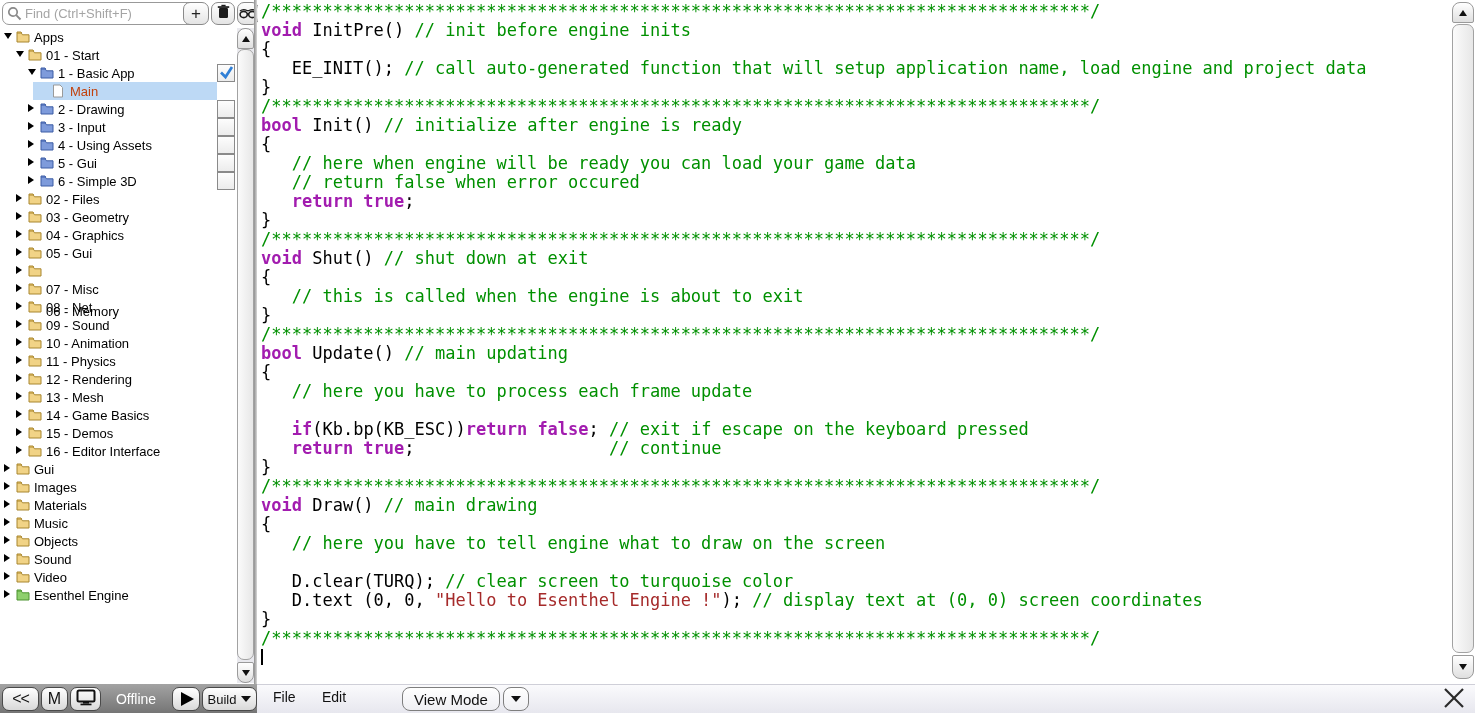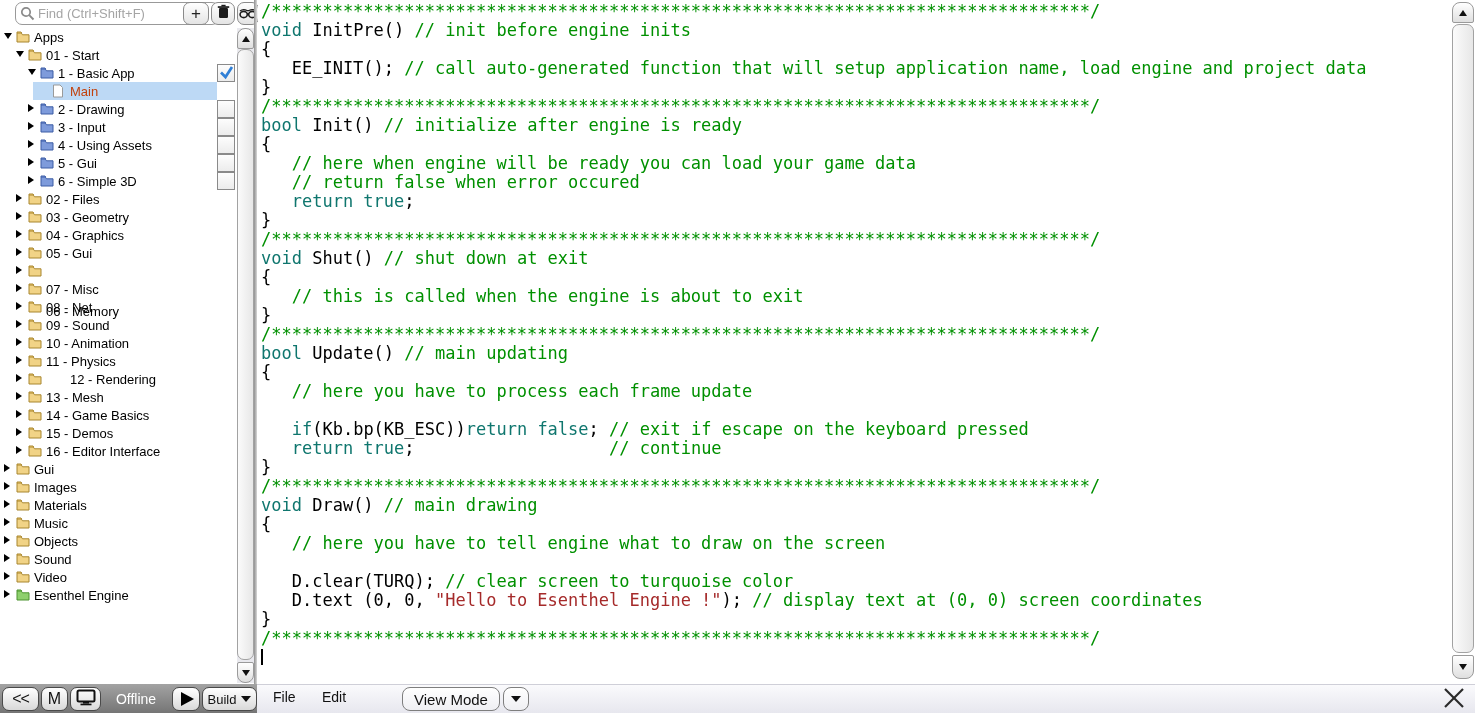--- a/index.html
+++ b/index.html
@@ -1,21 +1,21 @@
 <!DOCTYPE html>
 <html><head>
 <meta charset="utf-8">
 <style>
   html,body{margin:0;padding:0;background:#fff;}
   .app{position:relative;width:1475px;height:713px;overflow:hidden;
        font-family:"Liberation Sans",sans-serif;background:#fff;}
 
   
   .findbar{position:absolute;left:0;top:0;width:256px;height:28px;background:#fff;}
-  .find-wrap{position:absolute;left:2px;top:2px;width:178px;height:23px;margin-left:13px;}
+  .find-wrap{position:absolute;left:2px;top:2px;width:178px;height:23px;}
   .find-input{position:absolute;left:0;top:0;width:176px;height:21px;border:1px solid #999;
       border-radius:7px;padding:0 4px 0 22px;font-family:"Liberation Sans",sans-serif;
       font-size:13px;color:#333;outline:none;background:#fff;}
   .find-input::placeholder{color:#a5a5a5;}
   .mag{position:absolute;left:5px;top:4px;pointer-events:none;}
   .tb-btn{position:absolute;top:2px;height:23px;border:1px solid #8a8a8a;border-radius:7px;
       background:linear-gradient(#ffffff,#e4e4e4);box-sizing:border-box;display:flex;
       align-items:center;justify-content:center;font-size:16px;color:#222;padding:0;cursor:default;}
   .btn-plus{left:183px;width:26px;font-size:17px;}
   .btn-trash{left:211px;width:24px;}
@@ -55,21 +55,21 @@
   
   .divider{position:absolute;left:254px;top:0;width:3px;height:684px;
       background:linear-gradient(90deg,#8f8f8f,#d8d8d8);}
 
   
   .code{position:absolute;left:258px;top:0;width:1194px;height:684px;background:#fff;
       font-family:"DejaVu Sans Mono","Liberation Mono",monospace;font-size:17px;
       line-height:19px;white-space:pre;padding:2px 0 0 3px;box-sizing:border-box;overflow:hidden;}
   .code-line{height:19px;}
   .code .p{color:#000000;}
-  .code .k{color:#0f766e;}
+  .code .k{color:#a21caf;font-weight:bold;}
   .code .c{color:#009000;}
   .code .s{color:#a52a2a;}
   .cursor{display:inline-block;width:2px;height:16px;background:#000;vertical-align:top;margin-top:1px;}
 
   
   .bbar-left{position:absolute;left:0;top:684px;width:257px;height:29px;
       background:linear-gradient(#a3a3a3,#757575);}
   .bb-btn{position:absolute;top:3px;height:24px;box-sizing:border-box;border:1px solid #4a4a4a;
       border-radius:7px;background:linear-gradient(#ffffff,#d9d9d9);display:flex;
       align-items:center;justify-content:center;font-size:15px;color:#111;padding:0;}
@@ -295,21 +295,21 @@
             <path d="M1 3 V2 h4 l.7 1" fill="#e4bf63" stroke="#a8862f"></path>
           </svg></span>
         <span class="tlabel" style="left: 46px;">11 - Physics</span>
       </div>
       <div class="trow">
         <span class="arr arr-col" style="left: 16px;"></span>
         <span class="ticon" style="left: 28px;"><svg width="14" height="13">
             <path d="M1 3 h4.3 l1.2 1.8 H13 V12 H1 Z" fill="#f1d386" stroke="#a8862f"></path>
             <path d="M1 3 V2 h4 l.7 1" fill="#e4bf63" stroke="#a8862f"></path>
           </svg></span>
-        <span class="tlabel" style="left: 46px; margin-left: 24px;">12 - Rendering</span>
+        <span class="tlabel" style="left: 46px;">12 - Rendering</span>
       </div>
       <div class="trow">
         <span class="arr arr-col" style="left: 16px;"></span>
         <span class="ticon" style="left: 28px;"><svg width="14" height="13">
             <path d="M1 3 h4.3 l1.2 1.8 H13 V12 H1 Z" fill="#f1d386" stroke="#a8862f"></path>
             <path d="M1 3 V2 h4 l.7 1" fill="#e4bf63" stroke="#a8862f"></path>
           </svg></span>
         <span class="tlabel" style="left: 46px;">13 - Mesh</span>
       </div>
       <div class="trow">

